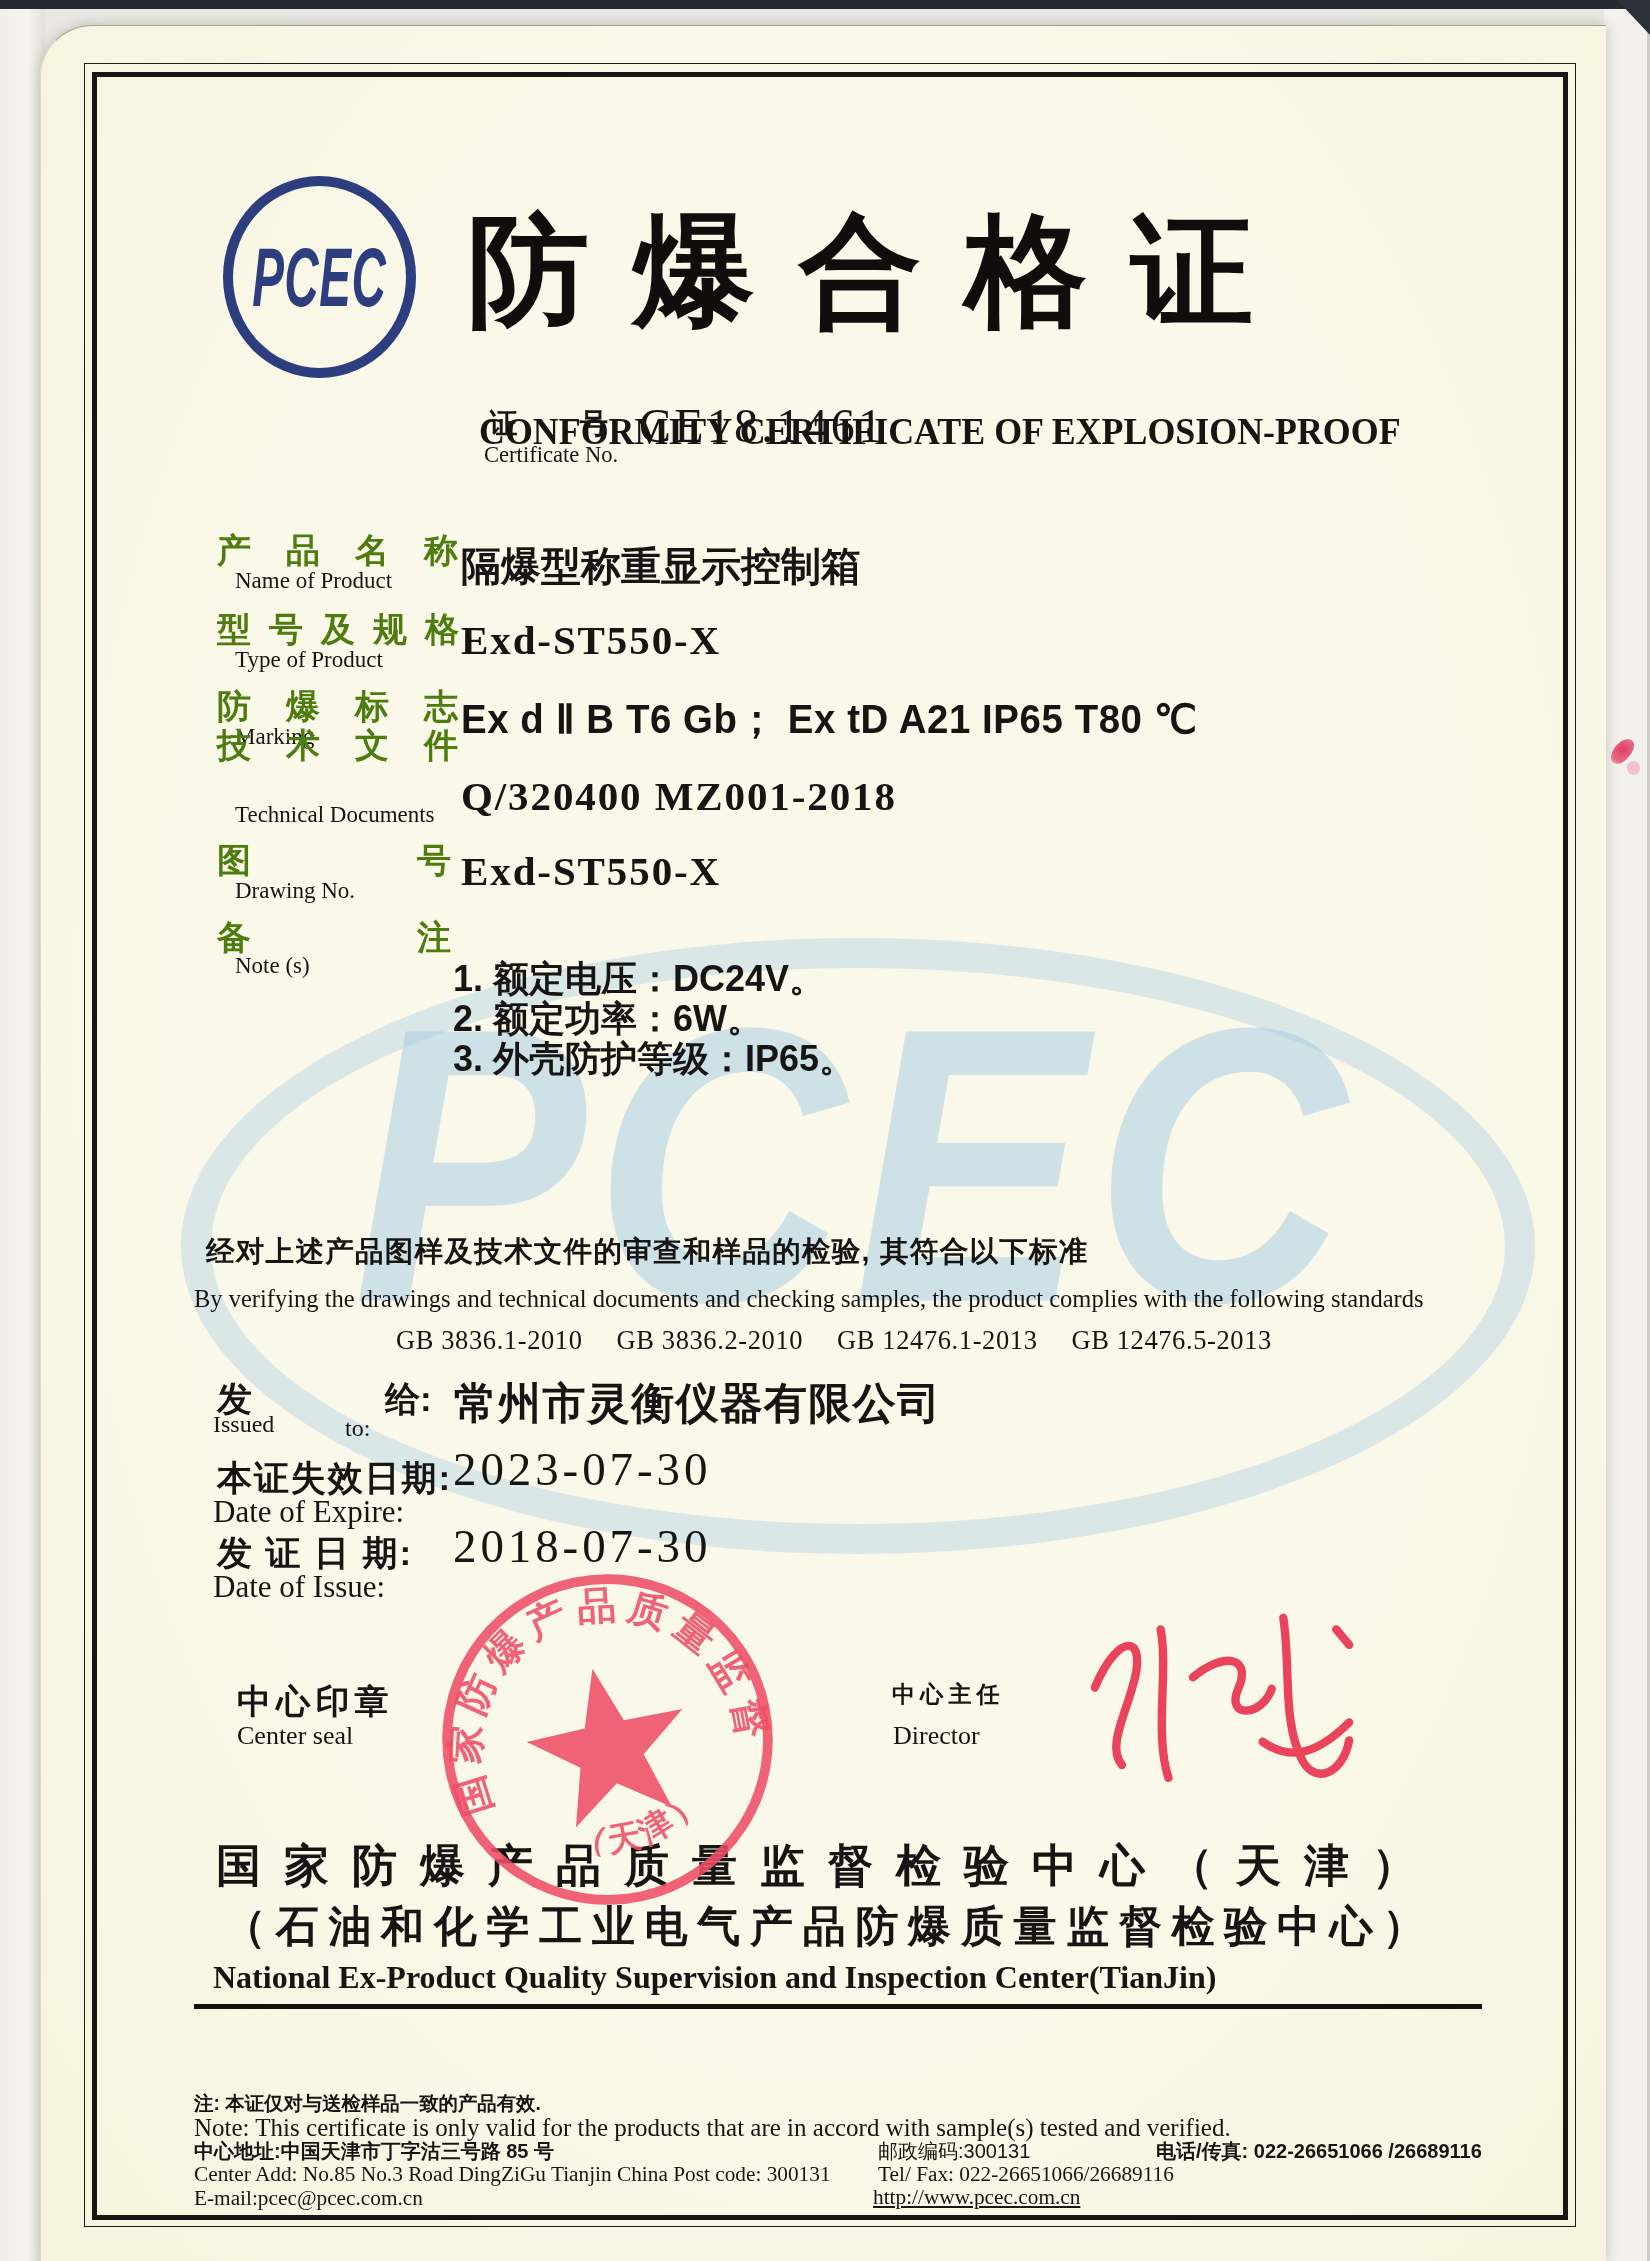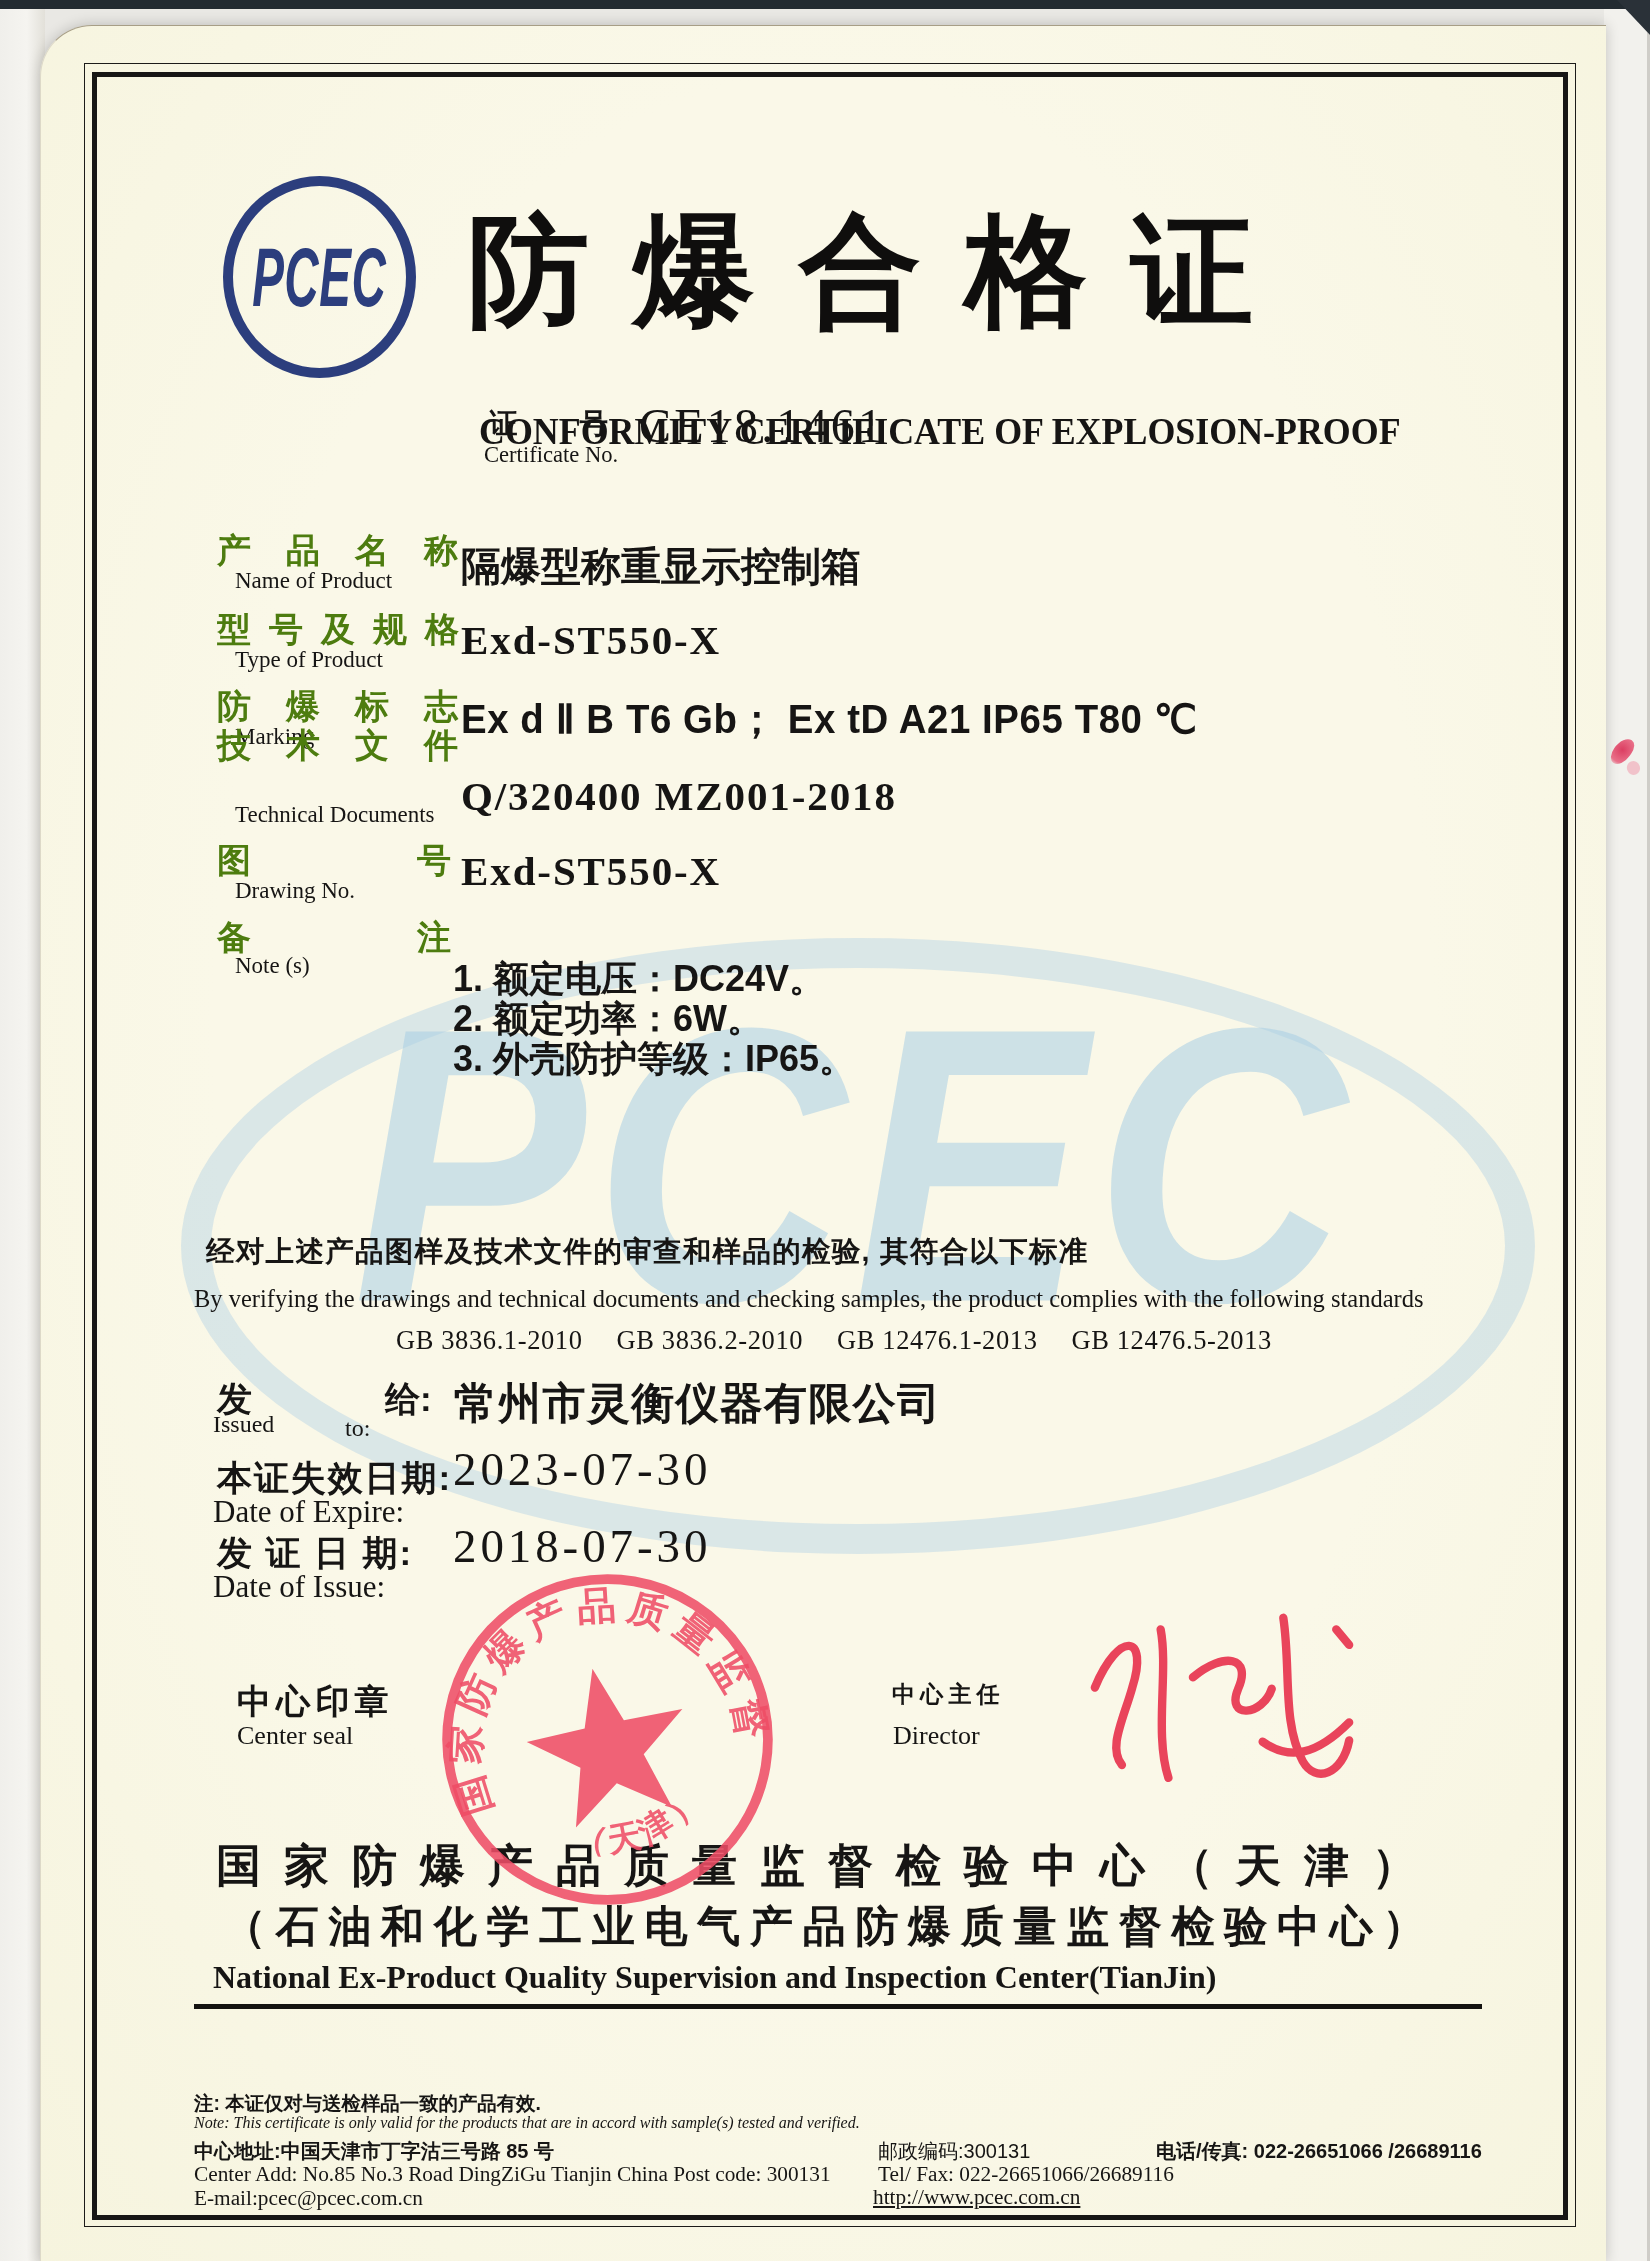--- a/index.html
+++ b/index.html
@@ -93,21 +93,21 @@
   .sig-box{left:1070px;top:1592px;width:304px;height:213px;}
 
   
   .cname1{left:216px;top:1836px;font-size:45px;font-weight:900;letter-spacing:23px;}
   .cname2{left:223px;top:1898px;font-size:43px;font-weight:900;letter-spacing:9.7px;}
   .cname3{left:213px;top:1959px;font-size:32px;font-weight:bold;letter-spacing:0px;text-align:center;}
   .cname-underline{left:194px;top:2004px;width:1288px;height:4.5px;background:#141310;}
 
   
   .ft-note-cn{left:194px;top:2090px;font-size:19.4px;font-weight:bold;}
-  .ft-note-en{left:194px;top:2114px;font-size:16px;font-style:italic;}
+  .ft-note-en{left:194px;top:2114px;font-size:25px;}
   .ft-addr-cn{left:194px;top:2138px;font-size:20px;font-weight:bold;}
   .ft-post-cn{left:878px;top:2138px;font-size:20px;font-weight:normal;}
   .ft-tel-cn{left:1156px;top:2138px;font-size:20px;font-weight:bold;}
   .ft-addr-en{left:194px;top:2162px;font-size:21.3px;}
   .ft-tel-en{left:878px;top:2162px;font-size:21.3px;}
   .ft-email{left:194px;top:2186px;font-size:21.3px;}
   .ft-web{left:873px;top:2185px;font-size:21.3px;text-decoration:underline;}
 
   
   .red-dot{left:1614px;top:737px;width:17px;height:28.5px;border-radius:60% 40% 55% 45%;

